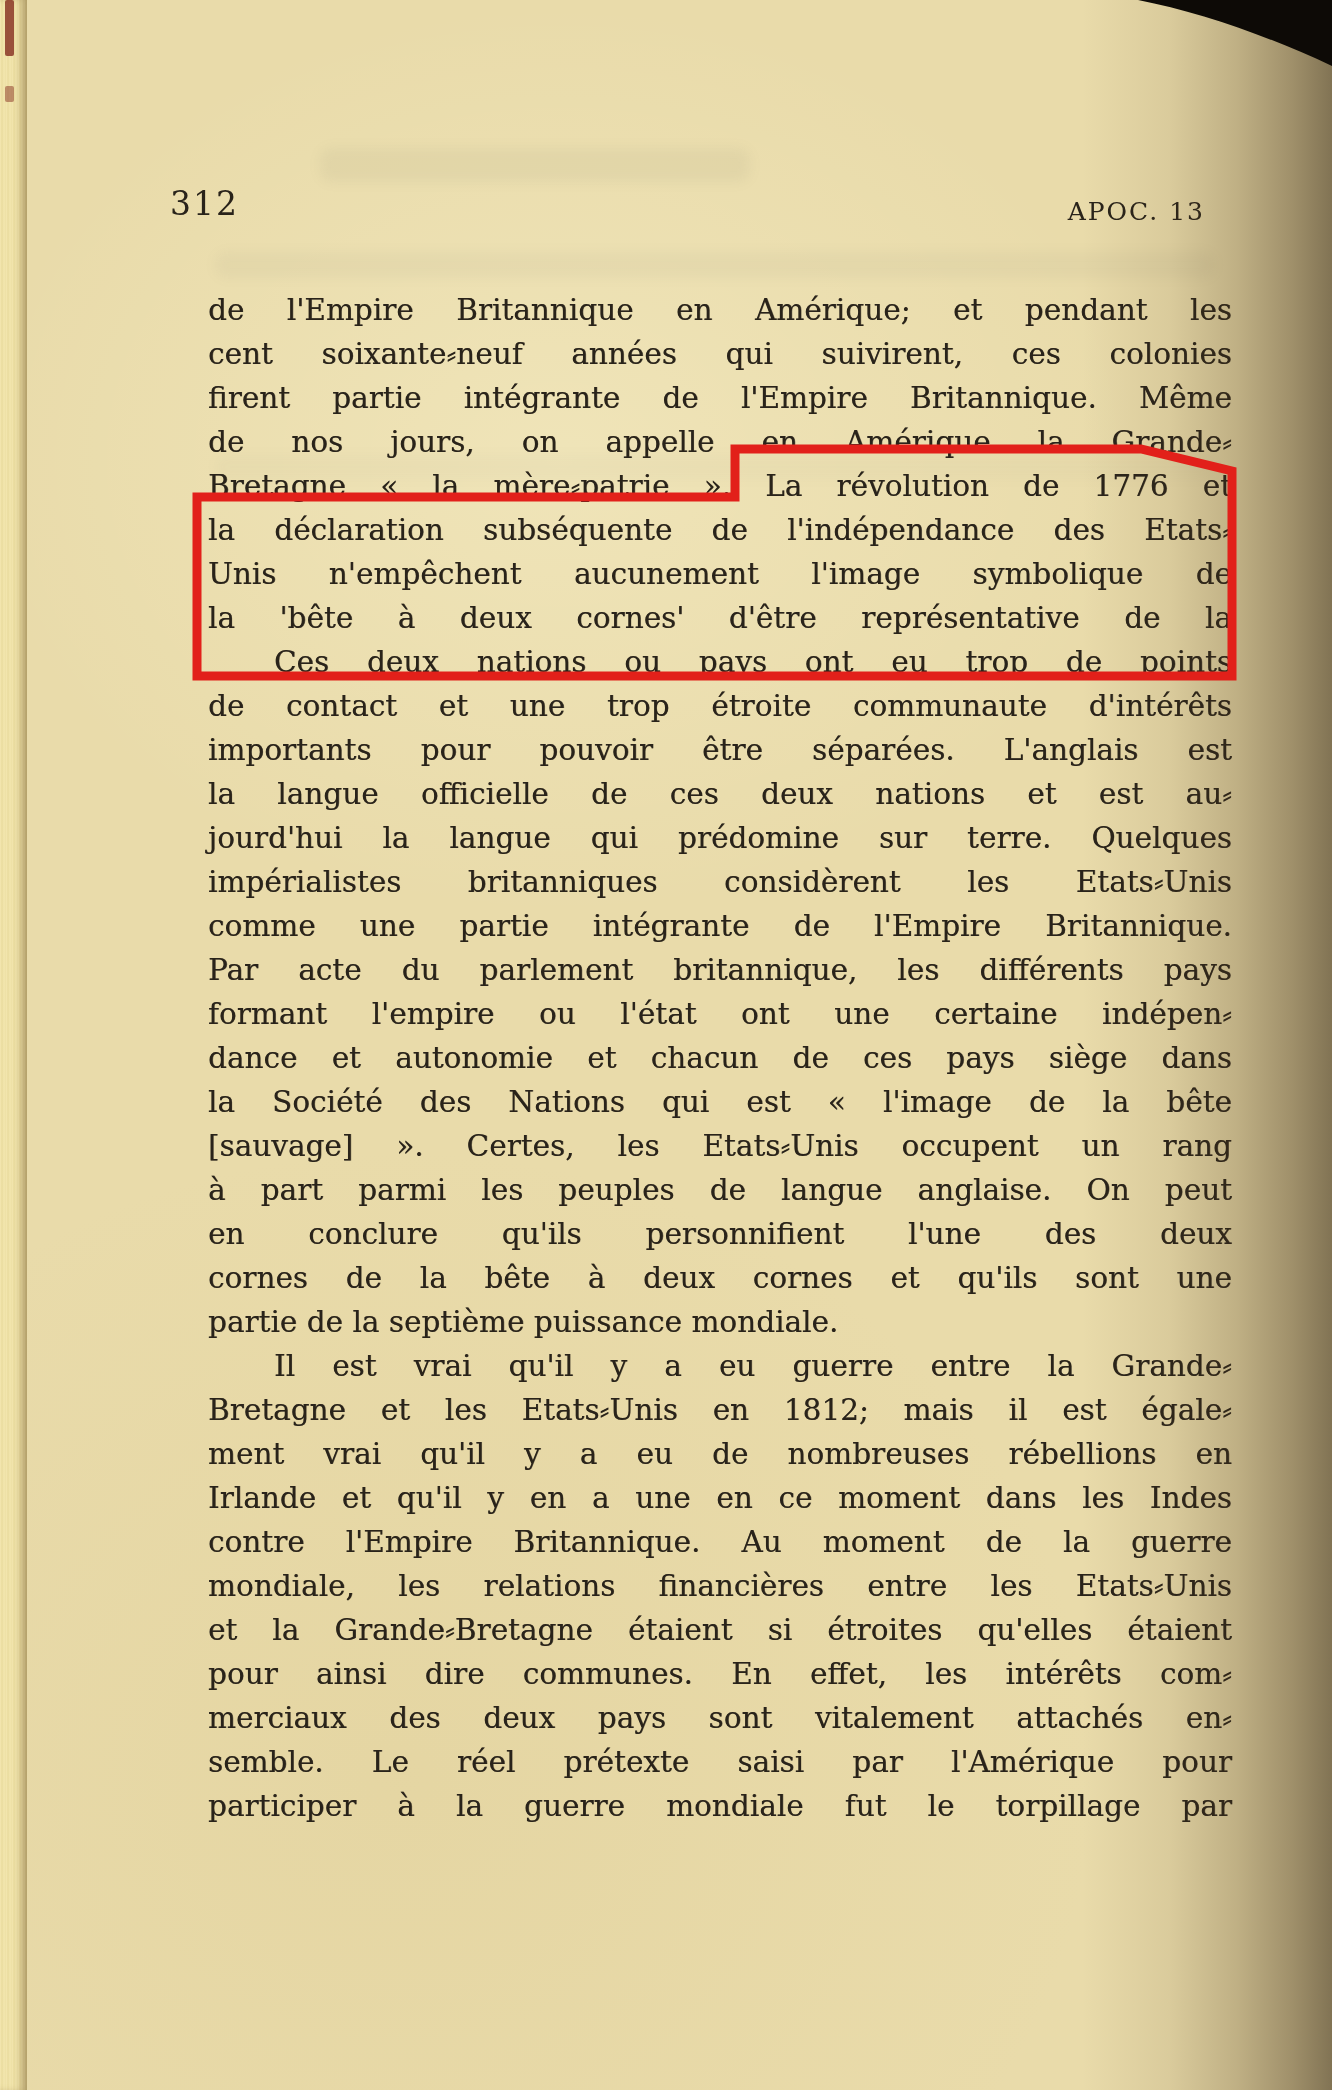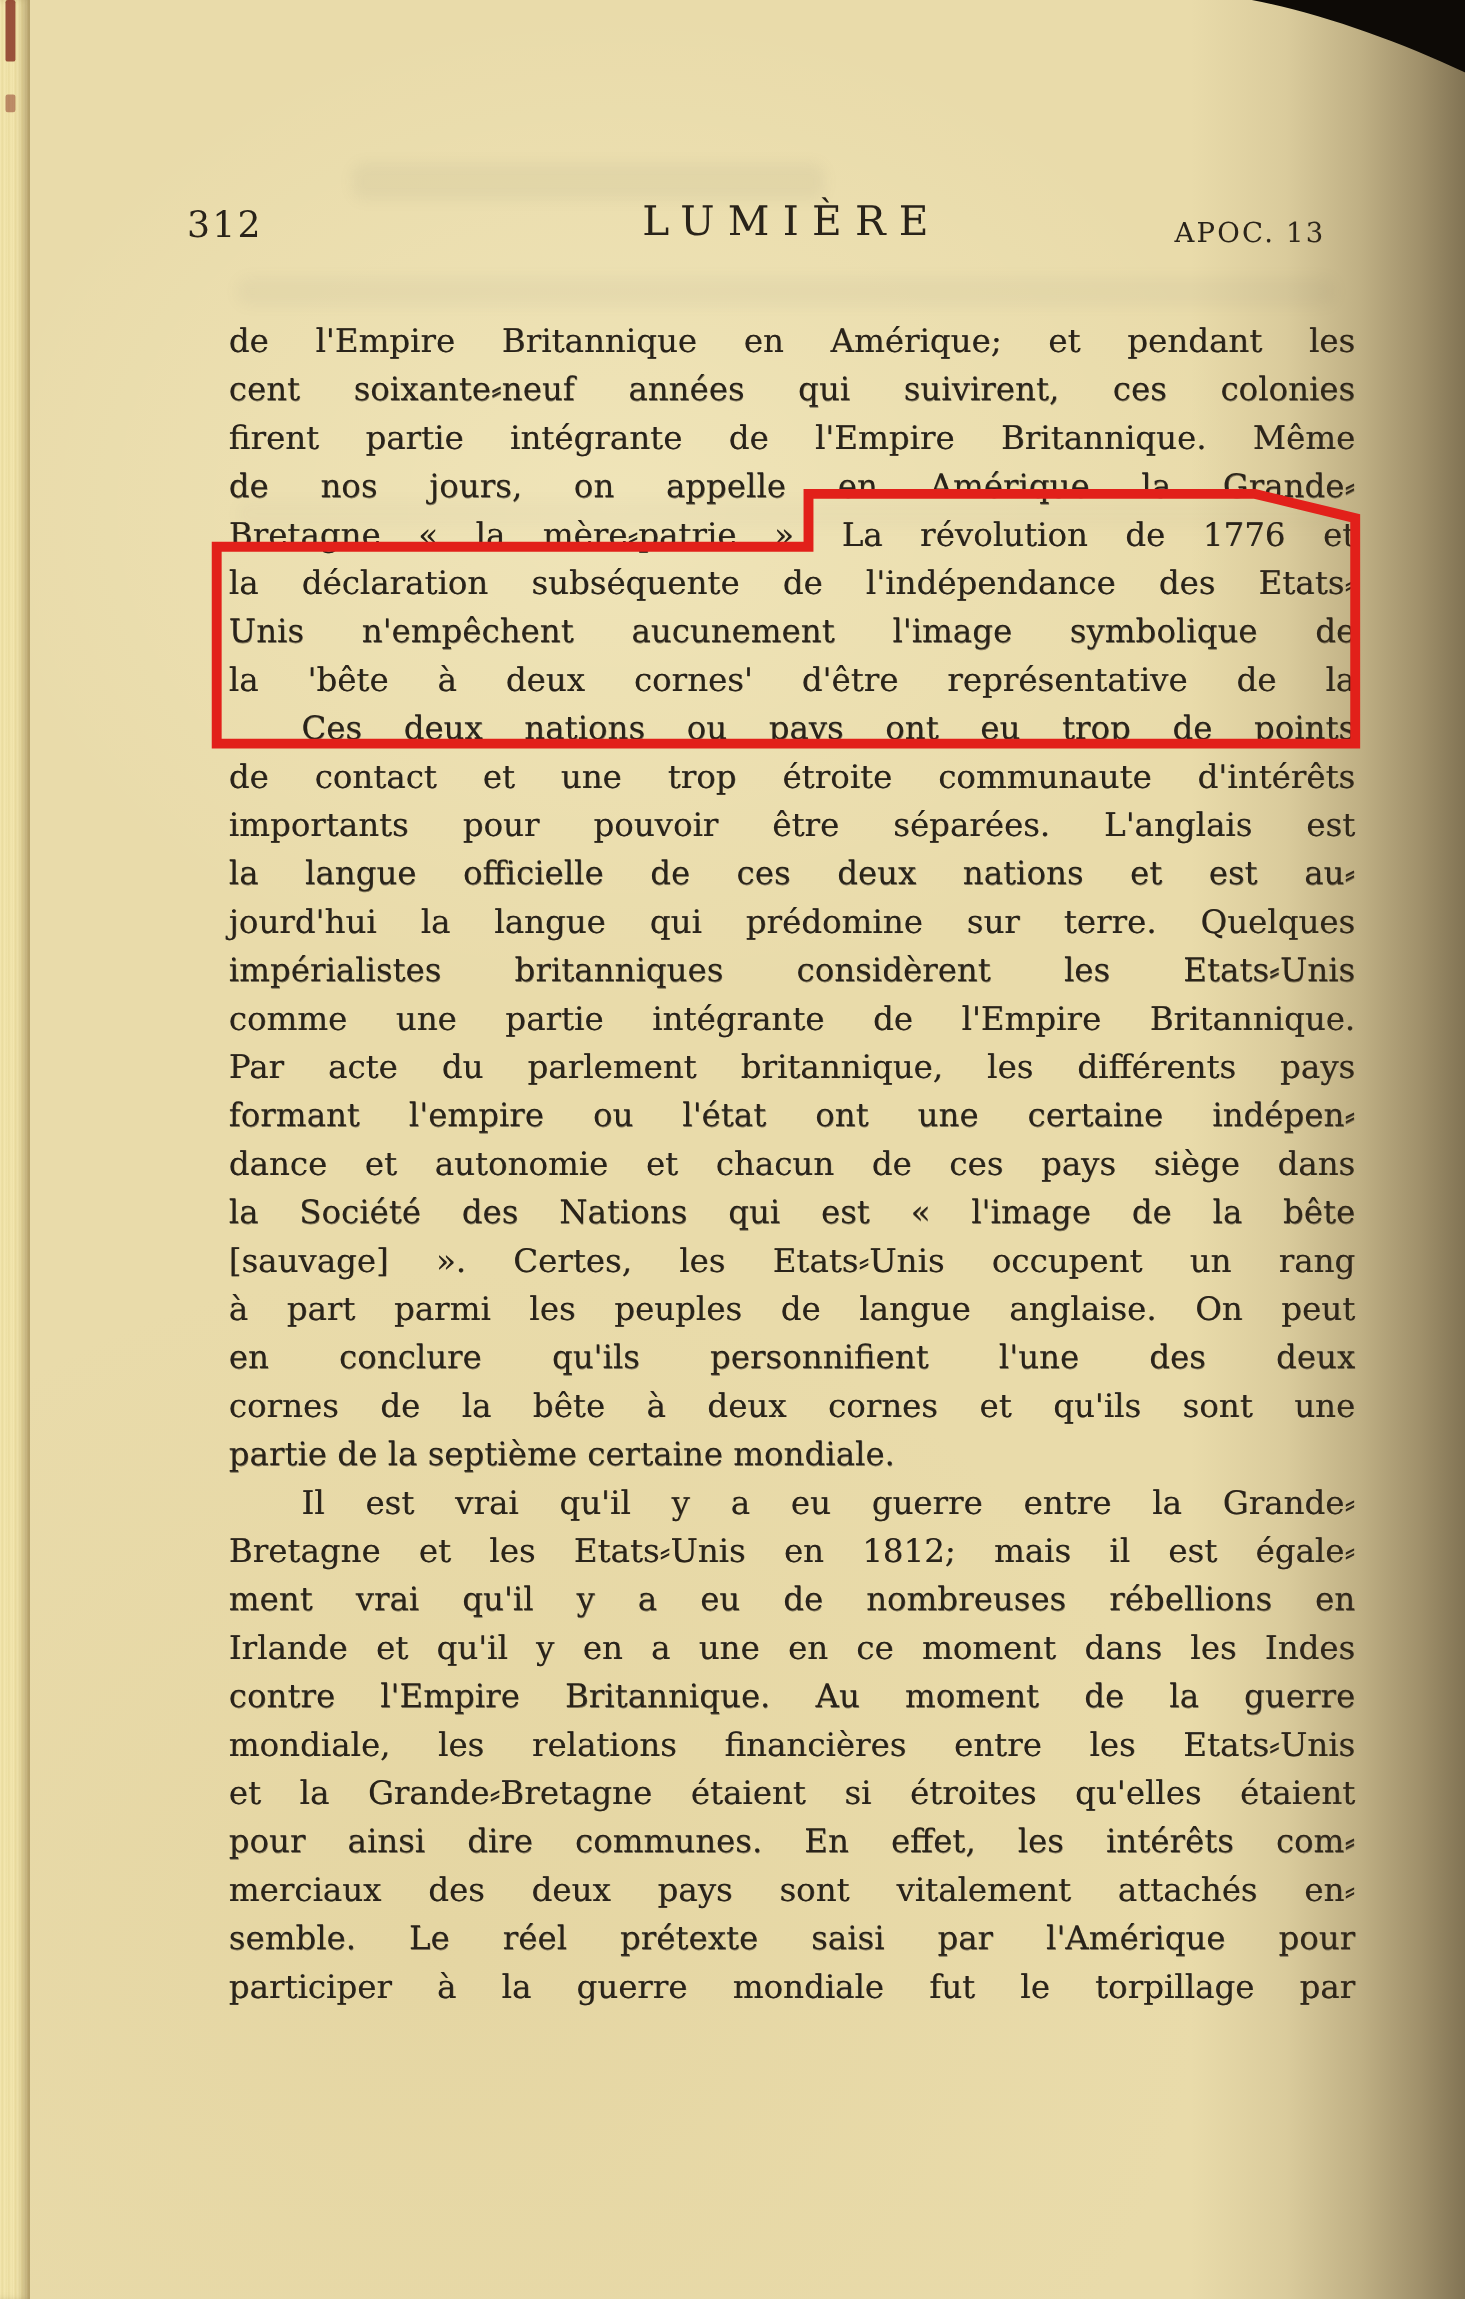--- a/index.html
+++ b/index.html
@@ -62,21 +62,20 @@
 
   <div class="edge-left"></div>
   <div class="edge-left-mark" style="top:0;height:56px;"></div>
   <div class="edge-left-mark" style="top:86px;height:16px;opacity:.45;"></div>
 
   <div class="ghost g1"></div>
   <div class="ghost g2"></div>
   <div class="ghost g3"></div>
 
   <div class="page-number">312</div>
-  <div class="running-title">LUMIÈRE</div>
   <div class="header-right">APOC. 13</div>
 
   <div class="text-column">
       <div class="line">de l'Empire Britannique en Amérique; et pendant les</div>
       <div class="line">cent soixante⸗neuf années qui suivirent, ces colonies</div>
       <div class="line">firent partie intégrante de l'Empire Britannique. Même</div>
       <div class="line">de nos jours, on appelle en Amérique la Grande⸗</div>
       <div class="line">Bretagne « la mère⸗patrie ». La révolution de 1776 et</div>
       <div class="line">la déclaration subséquente de l'indépendance des Etats⸗</div>
       <div class="line">Unis n'empêchent aucunement l'image symbolique de</div>
@@ -89,21 +88,21 @@
       <div class="line">impérialistes britanniques considèrent les Etats⸗Unis</div>
       <div class="line">comme une partie intégrante de l'Empire Britannique.</div>
       <div class="line">Par acte du parlement britannique, les différents pays</div>
       <div class="line">formant l'empire ou l'état ont une certaine indépen⸗</div>
       <div class="line">dance et autonomie et chacun de ces pays siège dans</div>
       <div class="line">la Société des Nations qui est « l'image de la bête</div>
       <div class="line">[sauvage] ». Certes, les Etats⸗Unis occupent un rang</div>
       <div class="line">à part parmi les peuples de langue anglaise. On peut</div>
       <div class="line">en conclure qu'ils personnifient l'une des deux</div>
       <div class="line">cornes de la bête à deux cornes et qu'ils sont une</div>
-      <div class="line end">partie de la septième certaine mondiale.</div>
+      <div class="line end">partie de la septième puissance mondiale.</div>
       <div class="line indent">Il est vrai qu'il y a eu guerre entre la Grande⸗</div>
       <div class="line">Bretagne et les Etats⸗Unis en 1812; mais il est égale⸗</div>
       <div class="line">ment vrai qu'il y a eu de nombreuses rébellions en</div>
       <div class="line">Irlande et qu'il y en a une en ce moment dans les Indes</div>
       <div class="line">contre l'Empire Britannique. Au moment de la guerre</div>
       <div class="line">mondiale, les relations financières entre les Etats⸗Unis</div>
       <div class="line">et la Grande⸗Bretagne étaient si étroites qu'elles étaient</div>
       <div class="line">pour ainsi dire communes. En effet, les intérêts com⸗</div>
       <div class="line">merciaux des deux pays sont vitalement attachés en⸗</div>
       <div class="line">semble. Le réel prétexte saisi par l'Amérique pour</div>

